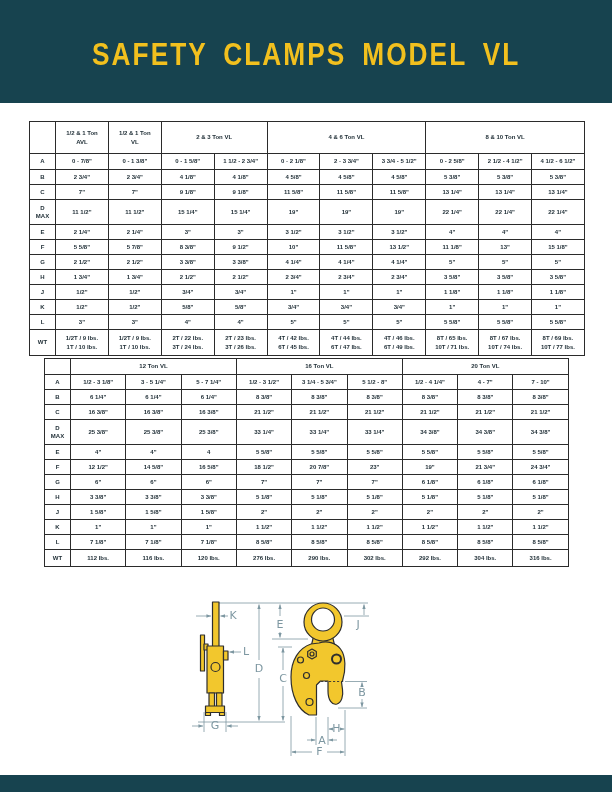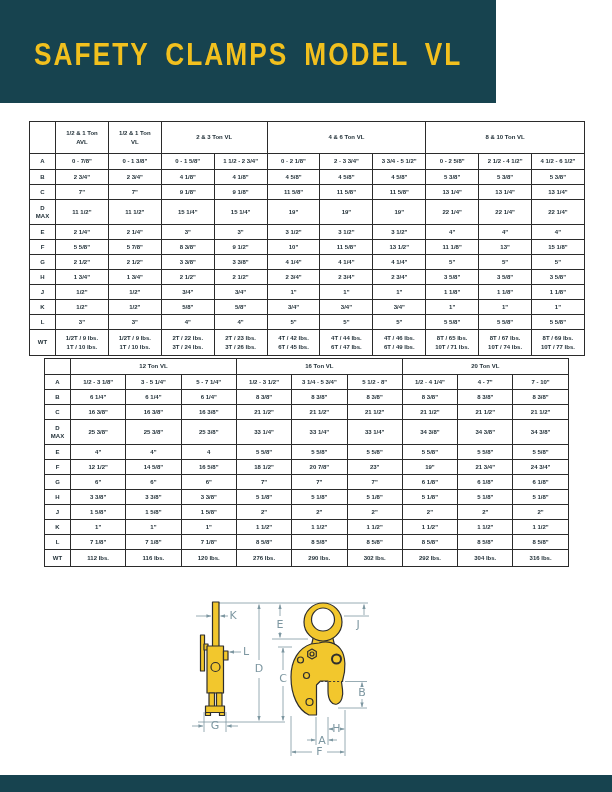--- a/index.html
+++ b/index.html
@@ -1,20 +1,20 @@
 <!DOCTYPE html>
 <html><head>
 <meta charset="utf-8">
 <style>
   html,body{margin:0;padding:0;background:#e8e8e8;}
   .page{position:relative;width:612px;height:792px;background:#ffffff;margin:0 auto;
         font-family:"Liberation Sans",sans-serif;overflow:hidden;}
 
   
-  .header-bar{position:absolute;left:0;top:0;width:496px;height:103px;background:#17434F;
+  .header-bar{position:absolute;left:0;top:0;width:612px;height:103px;background:#17434F;
               display:flex;align-items:center;justify-content:center;}
   .header-bar h1{margin:0;padding-top:6px;color:#F2C01E;font-size:32px;font-weight:bold;
                  letter-spacing:2.5px;word-spacing:8px;transform:scaleX(0.82);white-space:nowrap;}
   .footer-bar{position:absolute;left:0;bottom:0;width:612px;height:17px;background:#17434F;}
 
   
   table.spec{position:absolute;border-collapse:collapse;table-layout:fixed;
              font-size:6px;font-weight:bold;color:#1C2B33;text-align:center;}
   table.spec th,table.spec td{border:1px solid #2B2B2B;padding:0 1px;vertical-align:middle;
              white-space:pre-line;line-height:1.35;}

